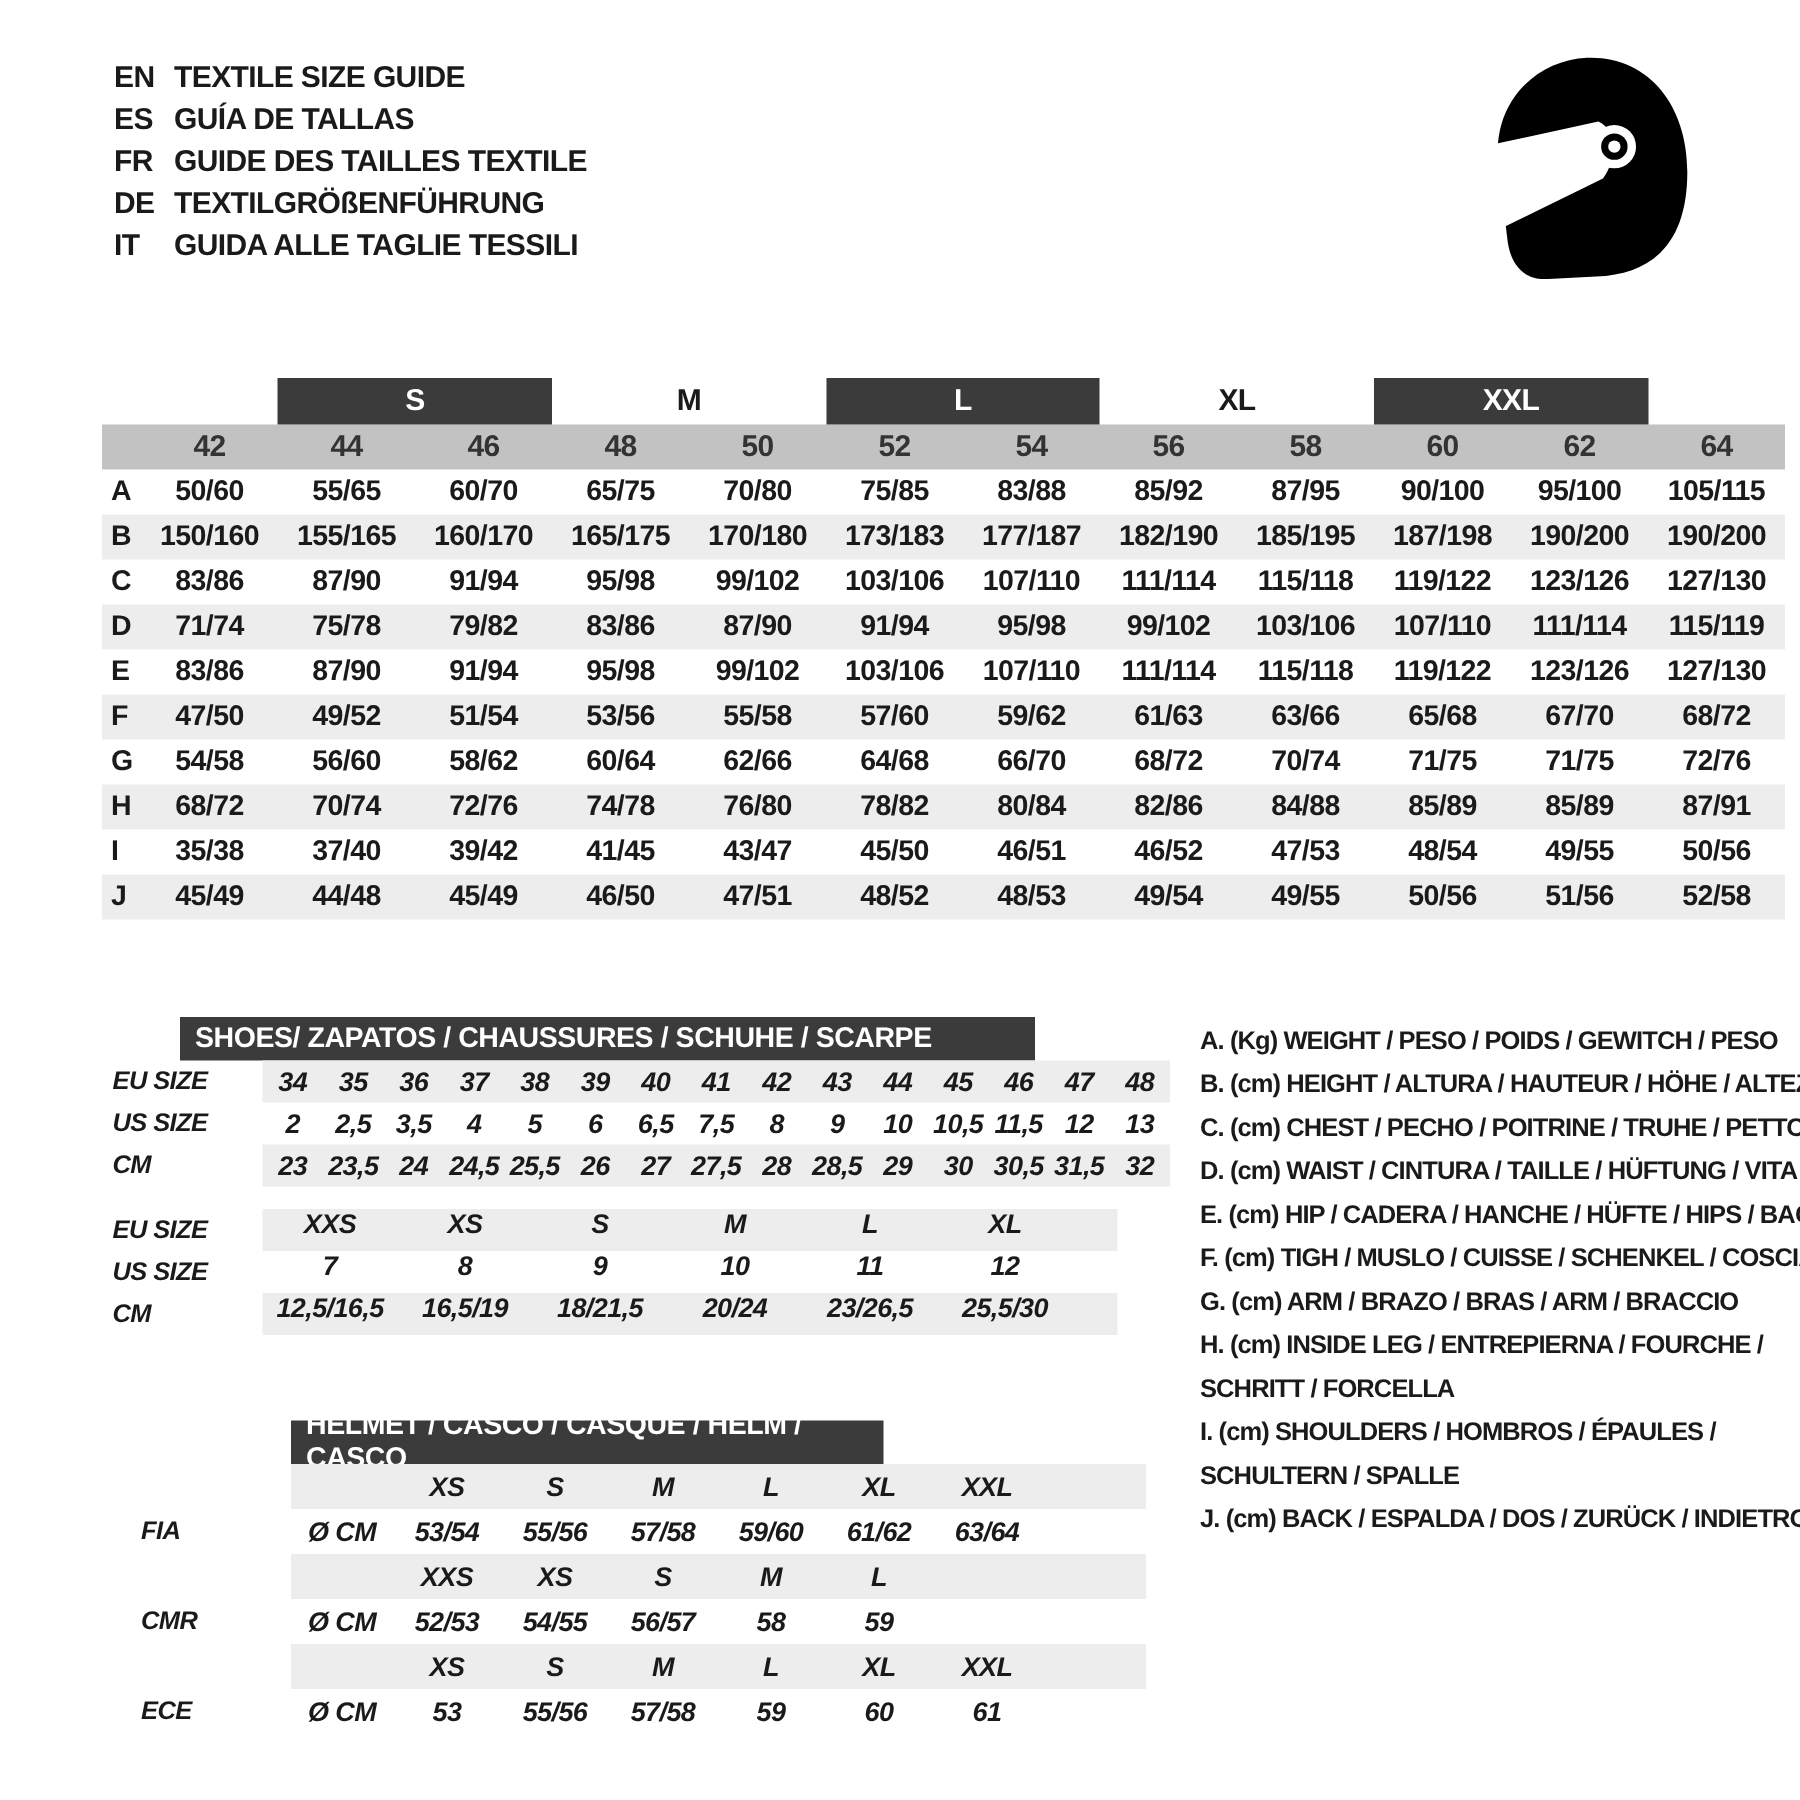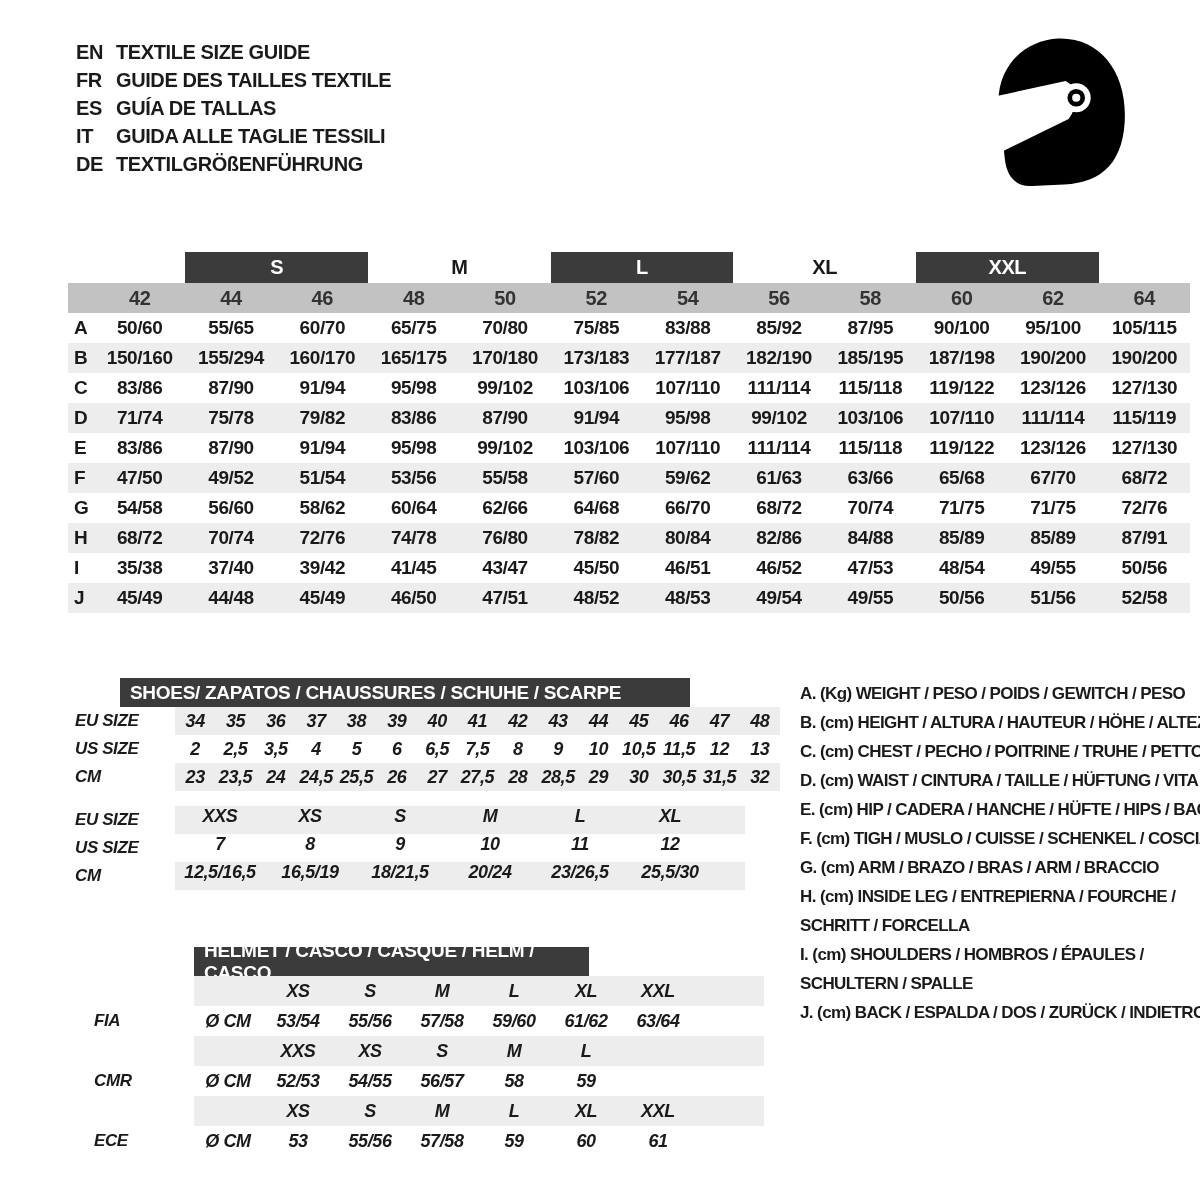--- a/index.html
+++ b/index.html
@@ -52,34 +52,34 @@
 <body>
 
 <div class="canvas">
 
   <div class="lang-block" id="langList">
       <div class="lang-row">
         <span class="lang-code">EN</span>
         <span class="lang-title">TEXTILE SIZE GUIDE</span>
       </div>
       <div class="lang-row">
+        <span class="lang-code">ES</span>
+        <span class="lang-title">GUÍA DE TALLAS</span>
+      </div>
+      <div class="lang-row">
         <span class="lang-code">FR</span>
         <span class="lang-title">GUIDE DES TAILLES TEXTILE</span>
       </div>
       <div class="lang-row">
-        <span class="lang-code">ES</span>
-        <span class="lang-title">GUÍA DE TALLAS</span>
+        <span class="lang-code">DE</span>
+        <span class="lang-title">TEXTILGRÖßENFÜHRUNG</span>
       </div>
       <div class="lang-row">
         <span class="lang-code">IT</span>
         <span class="lang-title">GUIDA ALLE TAGLIE TESSILI</span>
-      </div>
-      <div class="lang-row">
-        <span class="lang-code">DE</span>
-        <span class="lang-title">TEXTILGRÖßENFÜHRUNG</span>
       </div>
     </div>
 
   <svg class="helmet-icon" width="152" height="172" viewBox="0 0 100 110" aria-hidden="true">
     <path d="M50,4 C77,3 94,25 94,54 C94,84 80,99 54,100 L33,101 C22,102 16,94 15,83 L11,49 C9,23 28,5 50,4 Z" fill="#000000"></path>
     <path d="M9,42 L55,32 C63,36 64,47 57,57 L12,79 Z" fill="#ffffff"></path>
     <circle cx="62" cy="43" r="9.5" fill="#ffffff"></circle>
     <circle cx="62" cy="43" r="5.8" fill="#000000"></circle>
     <circle cx="62" cy="43" r="2.7" fill="#ffffff"></circle>
   </svg>
@@ -119,21 +119,21 @@
           <div class="cell">83/88</div>
           <div class="cell">85/92</div>
           <div class="cell">87/95</div>
           <div class="cell">90/100</div>
           <div class="cell">95/100</div>
           <div class="cell">105/115</div>
         </div>
         <div class="grid-row data-row stripe">
           <div class="cell row-label">B</div>
           <div class="cell">150/160</div>
-          <div class="cell">155/294</div>
+          <div class="cell">155/165</div>
           <div class="cell">160/170</div>
           <div class="cell">165/175</div>
           <div class="cell">170/180</div>
           <div class="cell">173/183</div>
           <div class="cell">177/187</div>
           <div class="cell">182/190</div>
           <div class="cell">185/195</div>
           <div class="cell">187/198</div>
           <div class="cell">190/200</div>
           <div class="cell">190/200</div>

